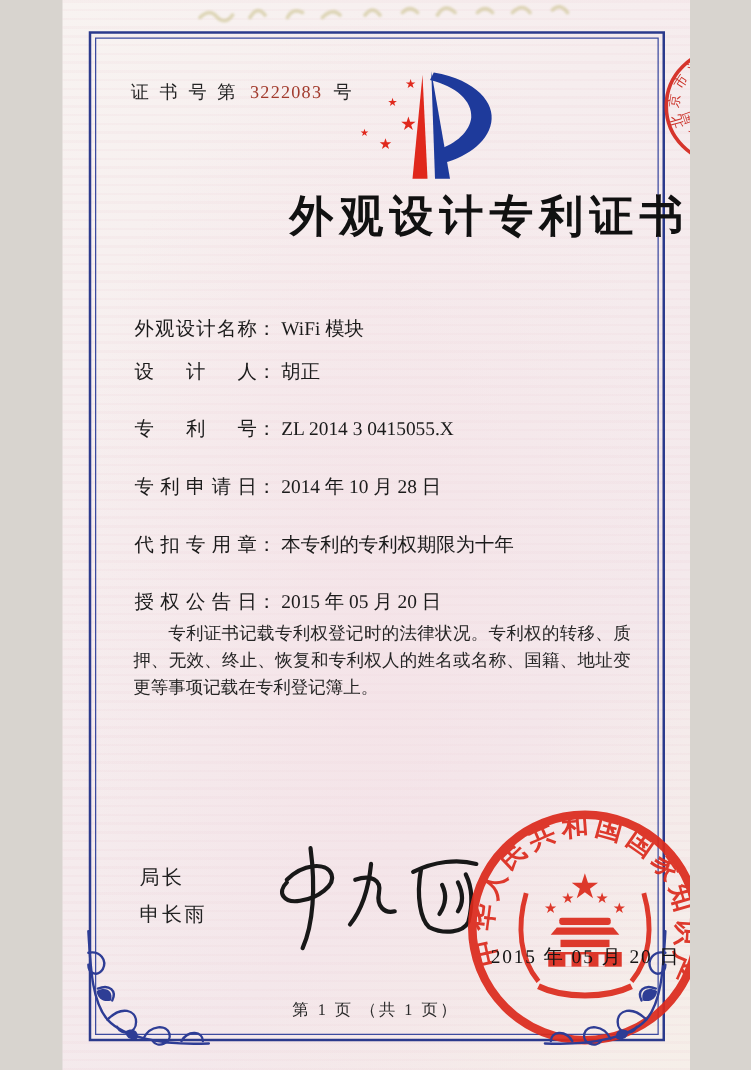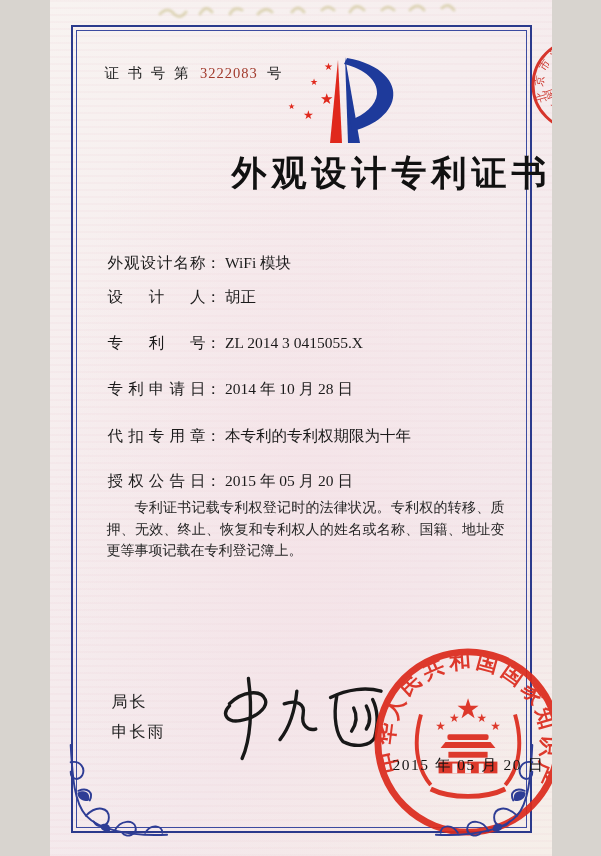--- a/index.html
+++ b/index.html
@@ -163,20 +163,21 @@
       <rect x="97" y="122" width="6" height="10" fill="#f5ecee"></rect>
       <rect x="111" y="122" width="5" height="10" fill="#f5ecee"></rect>
       <path d="M52,72 C44,100 47,126 62,144" stroke="#dc2a1c" stroke-width="4" fill="none"></path>
       <path d="M148,72 C156,100 153,126 138,144" stroke="#dc2a1c" stroke-width="4" fill="none"></path>
       <path d="M62,148 C82,158 118,158 138,148" stroke="#dc2a1c" stroke-width="5" fill="none"></path>
     </g>
   </svg>
 
   <div class="seal-date">2015 年 05 月 20 日</div>
 
+  <div class="footer">第 1 页 （共 1 页）</div>
 
   <svg class="orn orn-left" viewBox="0 0 110 115">
     <g stroke="#2e3d95" stroke-width="2" fill="none" stroke-linecap="round">
       <path d="M7,2 C9,38 11,62 23,76 C36,90 66,98 108,96"></path>
       <path d="M7,20 C17,18 23,26 19,34 C15,40 7,38 7,30"></path>
       <path d="M23,76 C35,64 47,68 47,78 C47,88 35,90 31,82"></path>
       <path d="M53,92 C59,80 73,80 75,88 C77,96 65,100 61,94"></path>
       <path d="M85,94 C91,84 103,86 103,94"></path>
       <path d="M15,50 C25,46 31,52 27,60"></path>
     </g>

